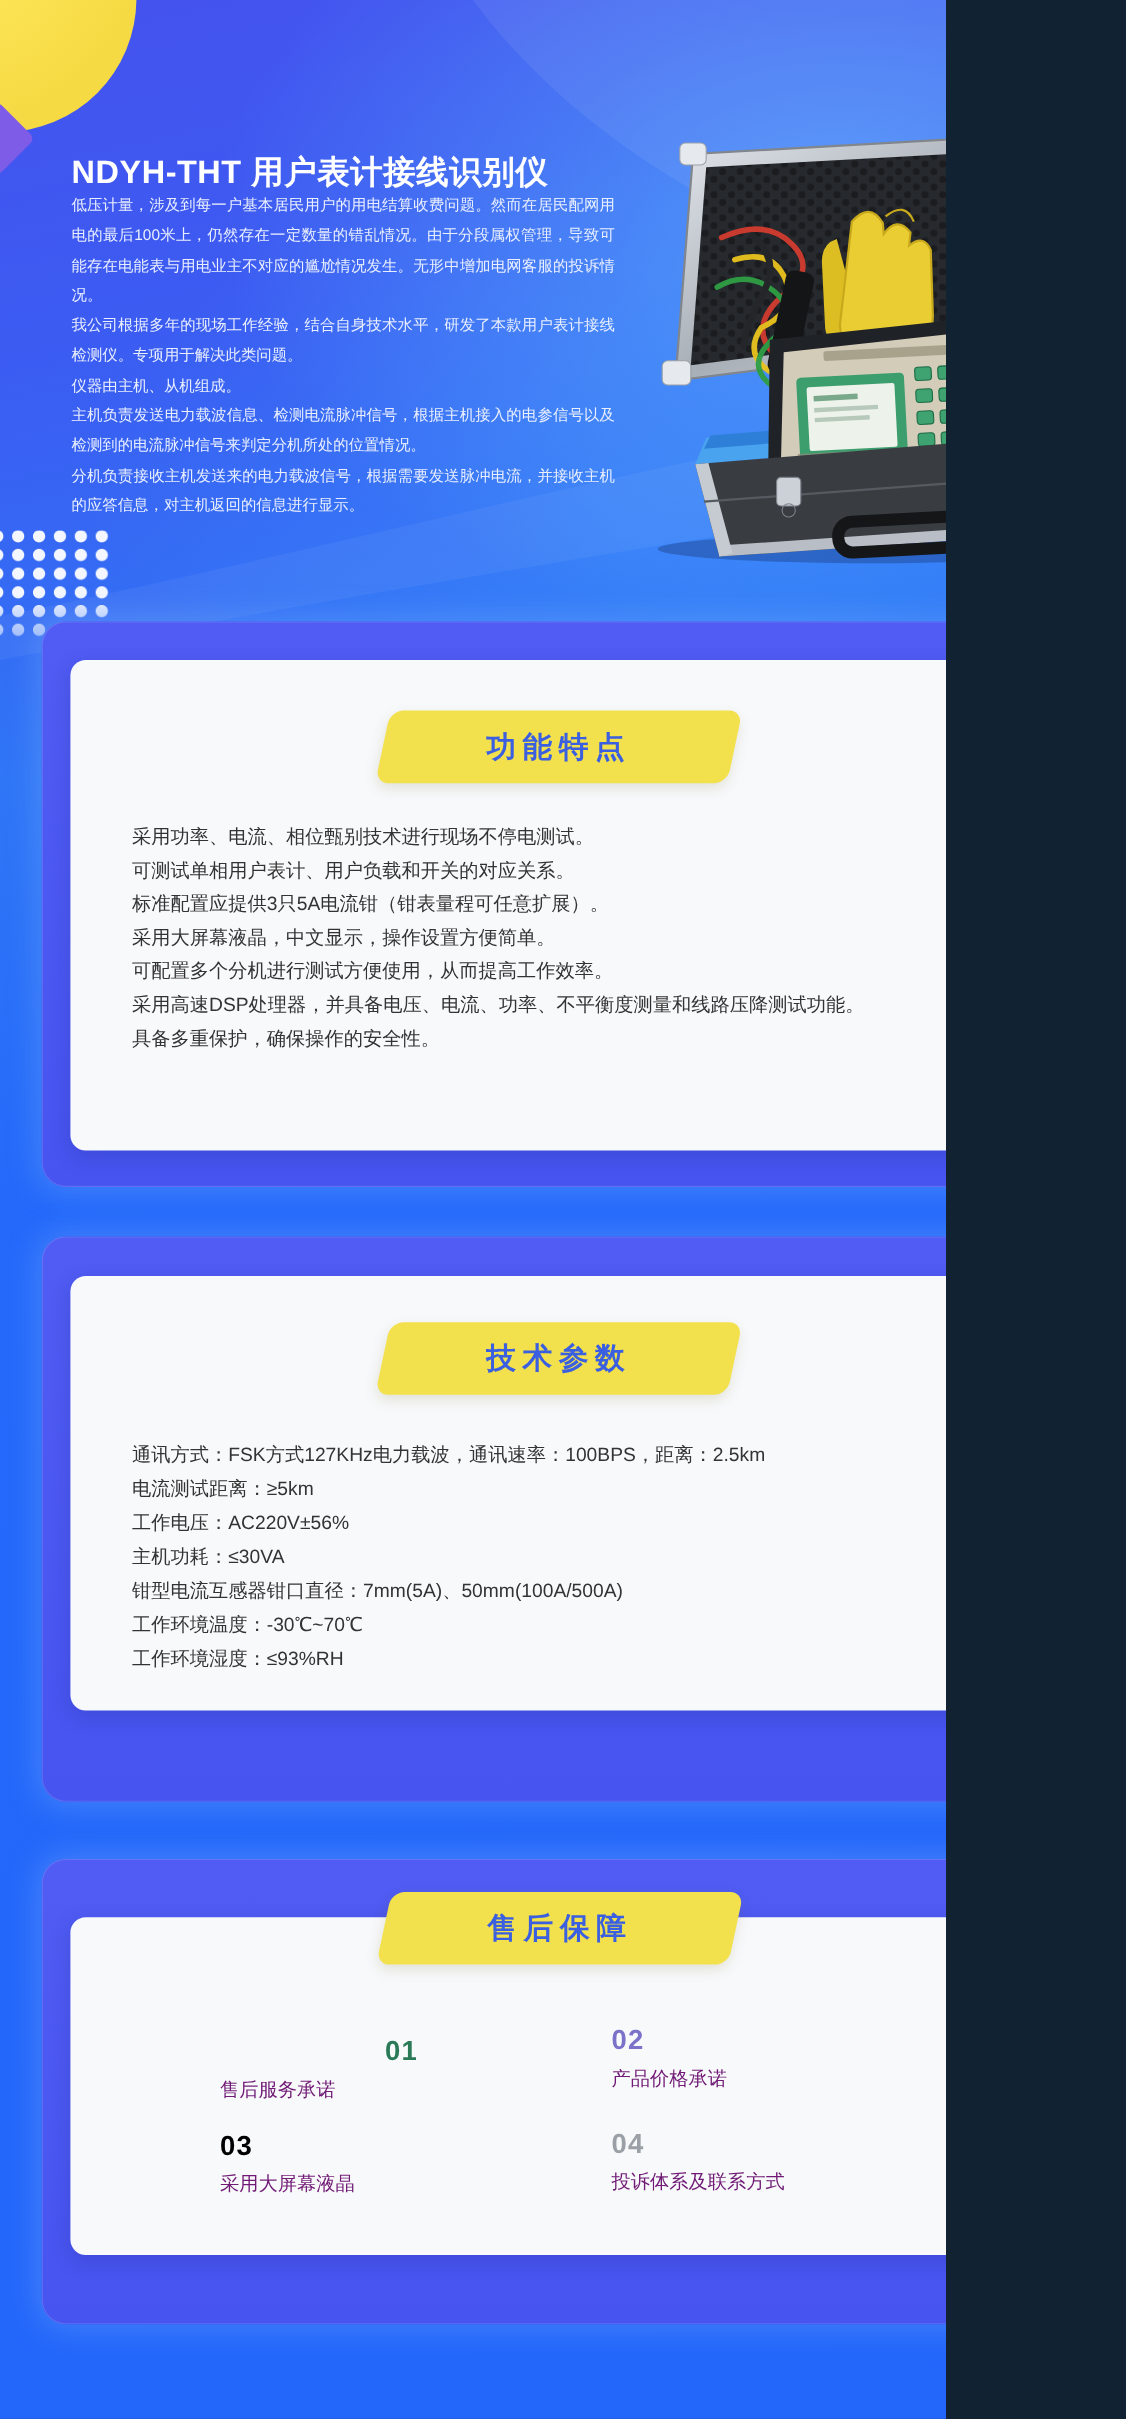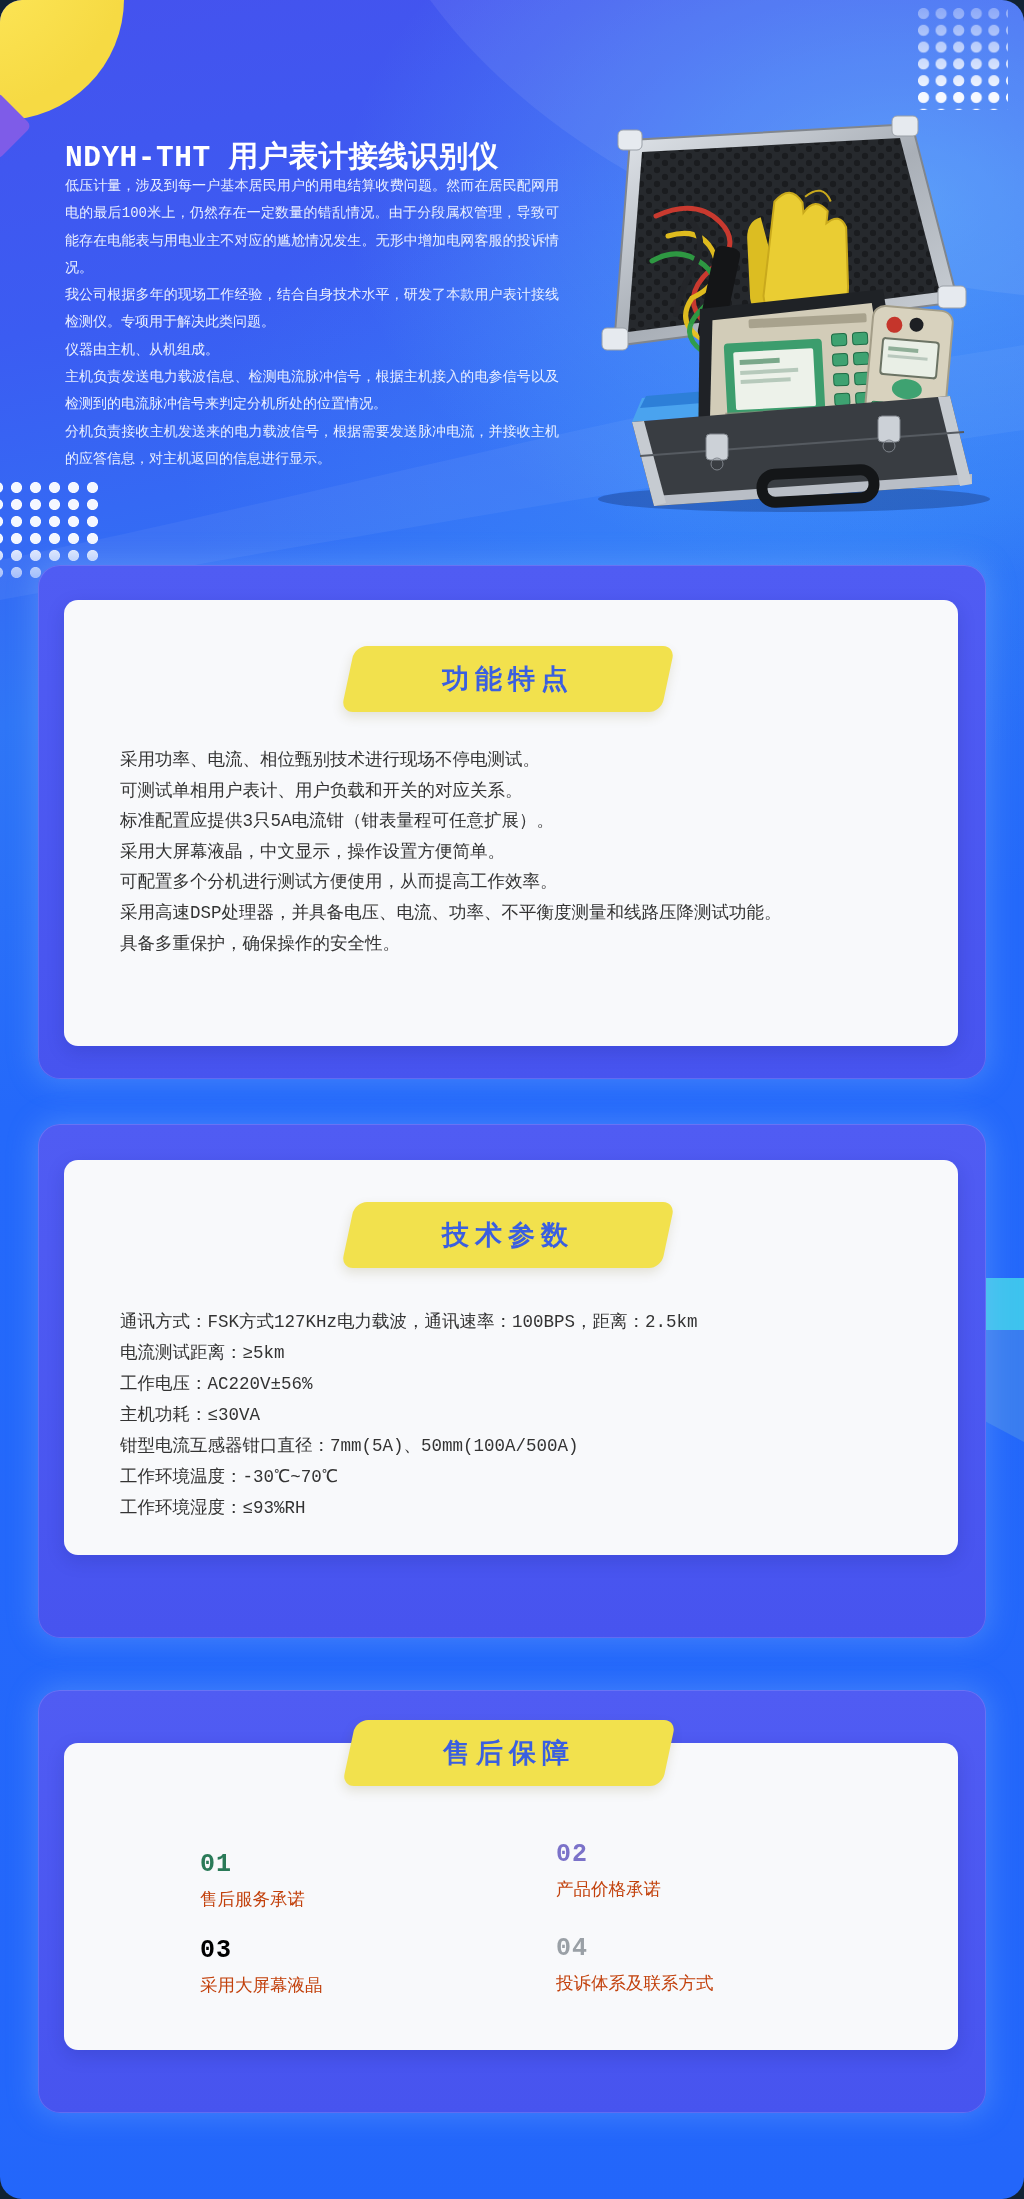--- a/index.html
+++ b/index.html
@@ -1,23 +1,22 @@
 <!DOCTYPE html>
 <html><head>
 <meta charset="utf-8">
 <style>
   html,body{margin:0;padding:0;background:#123;}
   .page{
-    position:relative;width:1024px;height:2199px;overflow:hidden;
-    font-family:Liberation Mono, monospace;
+    position:relative;width:860px;height:2199px;overflow:hidden;
+    font-family:Liberation Sans, sans-serif;
     background:
       radial-gradient(900px 620px at 88% 9%, rgba(96,196,255,.55), rgba(96,196,255,0) 62%),
       radial-gradient(760px 540px at 66% 22%, rgba(70,160,255,.30), rgba(70,160,255,0) 65%),
       linear-gradient(168deg,#4552ee 0%,#3b5cf2 14%,#2f76f6 30%,#2469fa 46%,#2366fa 100%);
-    border-radius: 22px;
   }
   
   .swoosh{position:absolute;left:0;top:0;width:1024px;height:700px;}
   .circle-dec{position:absolute;left:-118px;top:-122px;width:242px;height:242px;border-radius:50%;
     background:radial-gradient(circle at 35% 30%, #ffe95e, #f6da43 70%);}
   .diamond-dec{position:absolute;left:-26px;top:102px;width:48px;height:48px;transform:rotate(45deg);
     background:#7e5ce8;border-radius:6px;}
   .dots{position:absolute;background-image:radial-gradient(circle at 5.5px 5.5px, rgba(255,255,255,.95) 5.1px, rgba(255,255,255,0) 6px);}
   .dots-tr{left:918px;top:8px;width:90px;height:102px;background-size:17.6px 16.8px;
     -webkit-mask-image:linear-gradient(180deg,rgba(0,0,0,.35),#000 85%);
@@ -52,22 +51,22 @@
   .badge span{transform:skewX(12deg);font-size:27px;font-weight:800;color:#3a5fe0;letter-spacing:6px;}
   .badge-1{top:46px;}
   .badge-2{top:42px;}
   .badge-3{top:30px;z-index:3;}
   .feature-list{position:absolute;left:56px;top:145px;width:810px;color:#333;font-size:17.5px;line-height:30.6px;}
   .spec-list{position:absolute;left:56px;top:147px;width:810px;color:#333;font-size:17.5px;line-height:31px;}
   .feature-list div,.spec-list div{white-space:nowrap;}
   
   .as-item{position:absolute;width:330px;}
   .as-num{font-size:25px;font-weight:800;line-height:32px;letter-spacing:1px;}
-  .as-label{margin-top:6px;font-size:17.5px;color:#c2410c;}
-  .num-0{color:#2a7a58;}
+  .as-label{margin-top:6px;font-size:17.5px;color:#701a75;}
+  .num-0{color:#2a7a58;text-align:center;}
   .num-1{color:#7b72c9;}
   .num-2{color:#000000;}
   .num-3{color:#9aa0a6;}
 </style>
 </head>
 <body>
 
 <div class="page">
 
   <svg class="swoosh" viewBox="0 0 1024 700" aria-hidden="true">

